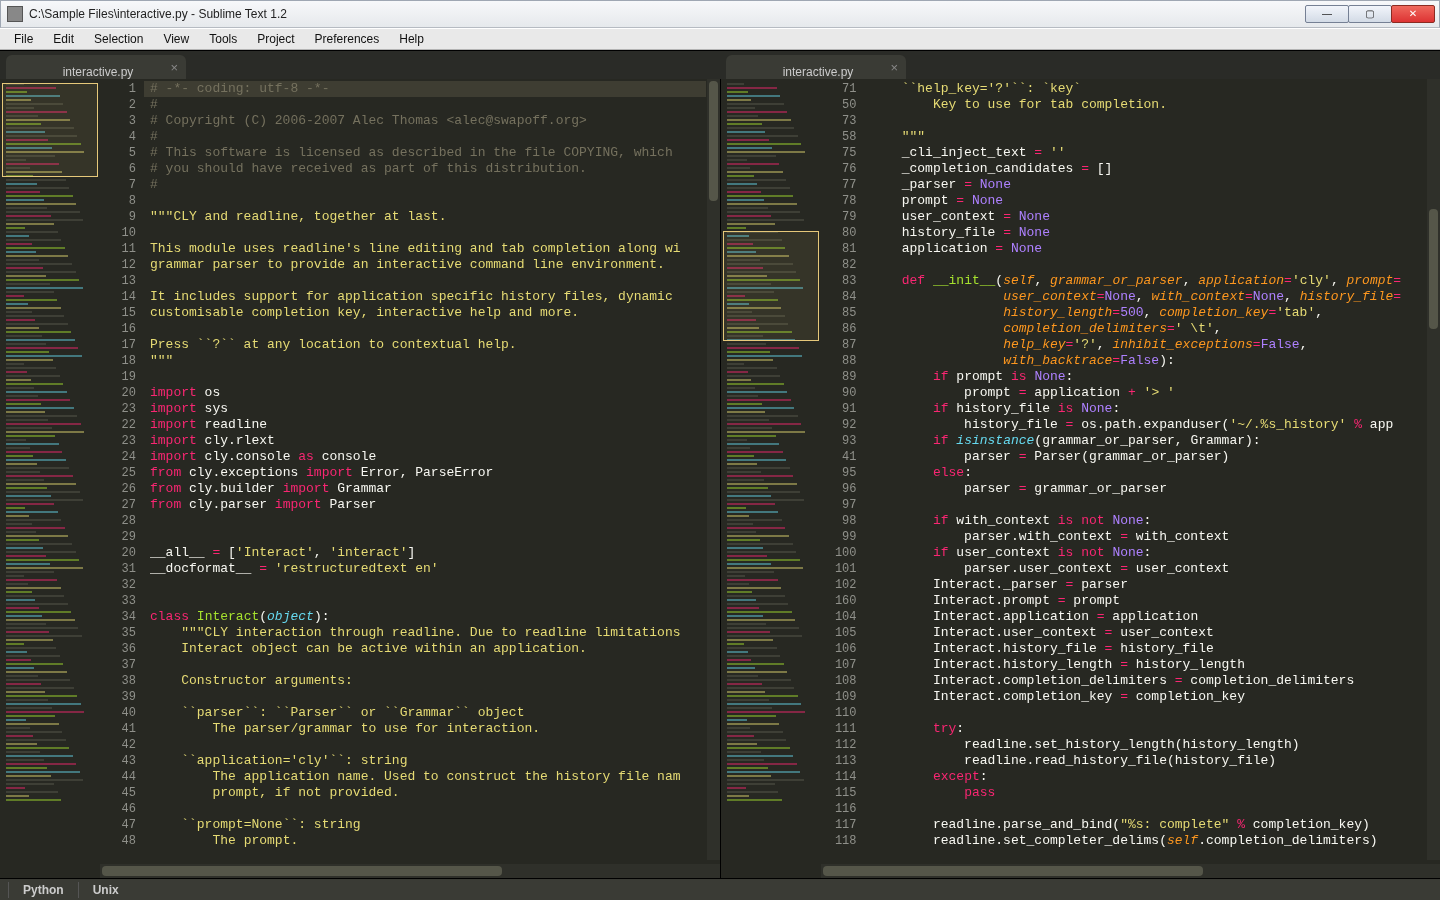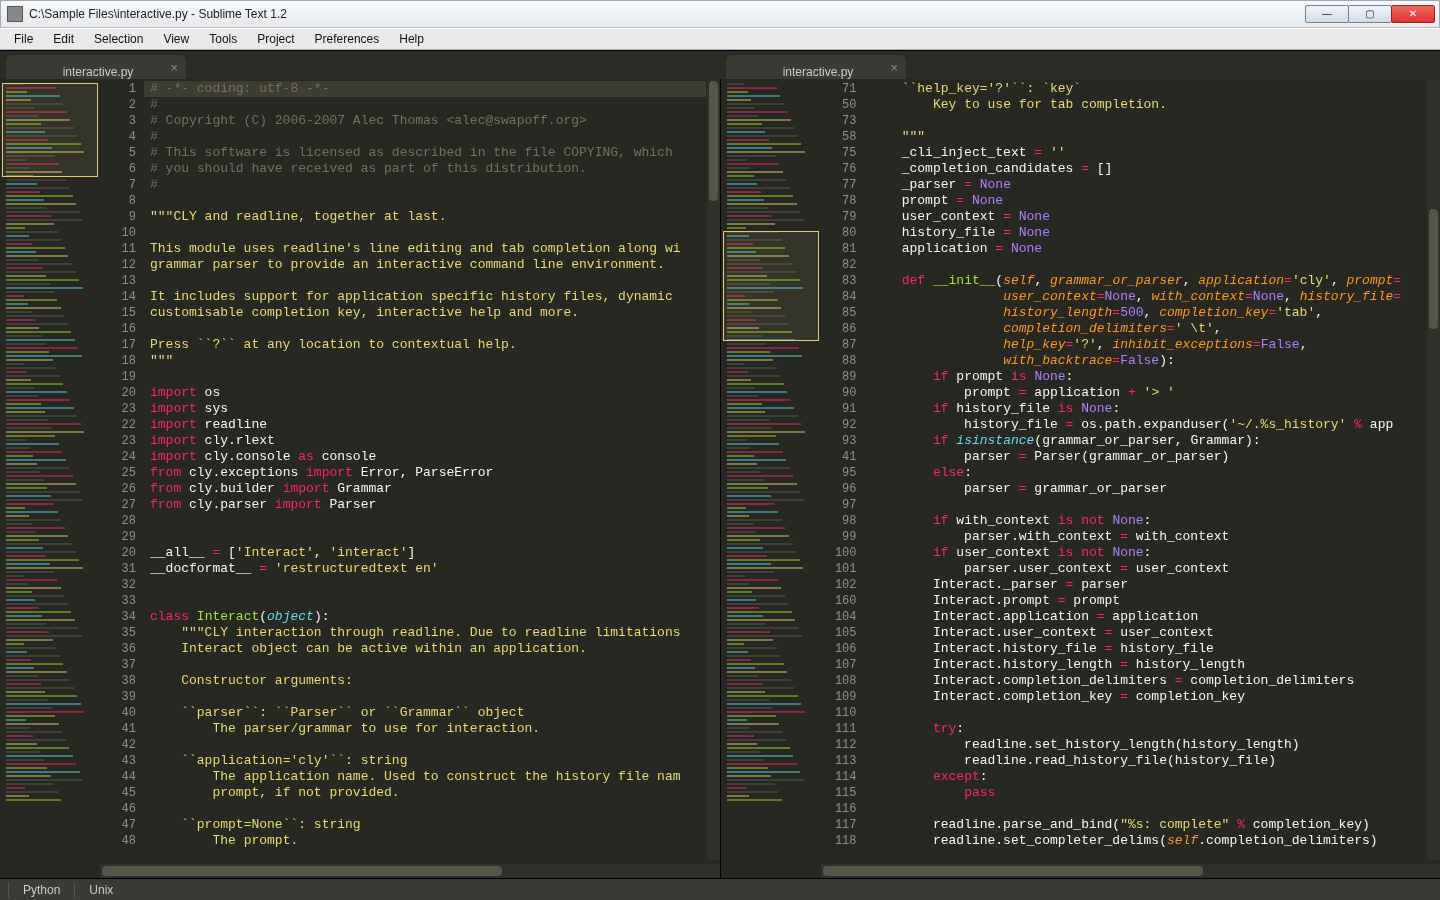--- a/index.html
+++ b/index.html
@@ -102,21 +102,21 @@
   .pn  { color:#f8f8f2; }
   .arg { color:#fd971f; font-style:italic; }
   .self{ color:#fd971f; font-style:italic; }
 
   
   .statusbar {
     height: 22px; background:#3a3b35; color:#ccc; display:flex; align-items:center; font-size:12px;
     padding:0 8px; border-top:1px solid #000;
   }
   .statusbar .sb-left { flex:1; }
-  .statusbar .sb-cell { padding:1px 14px; border-left:1px solid #555; }
+  .statusbar .sb-cell { padding:1px 14px; border-left:1px solid #555;font-weight:bold; }
 </style>
 </head>
 <body>
 
 <div class="win-titlebar">
   <span class="app-icon"></span>
   <span class="title-text">C:\Sample Files\interactive.py - Sublime Text 1.2</span>
   <span class="spacer"></span>
   <div class="win-btns">
     <div class="win-btn">—</div>

